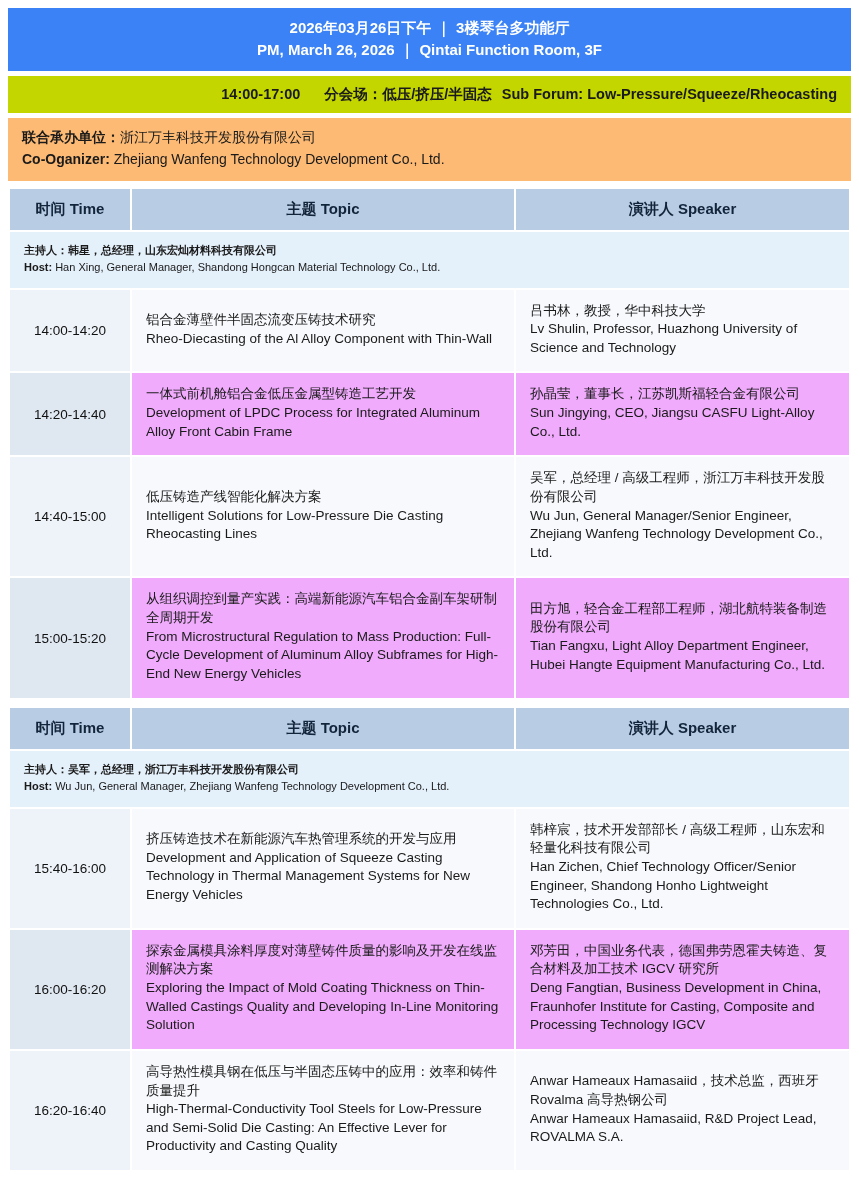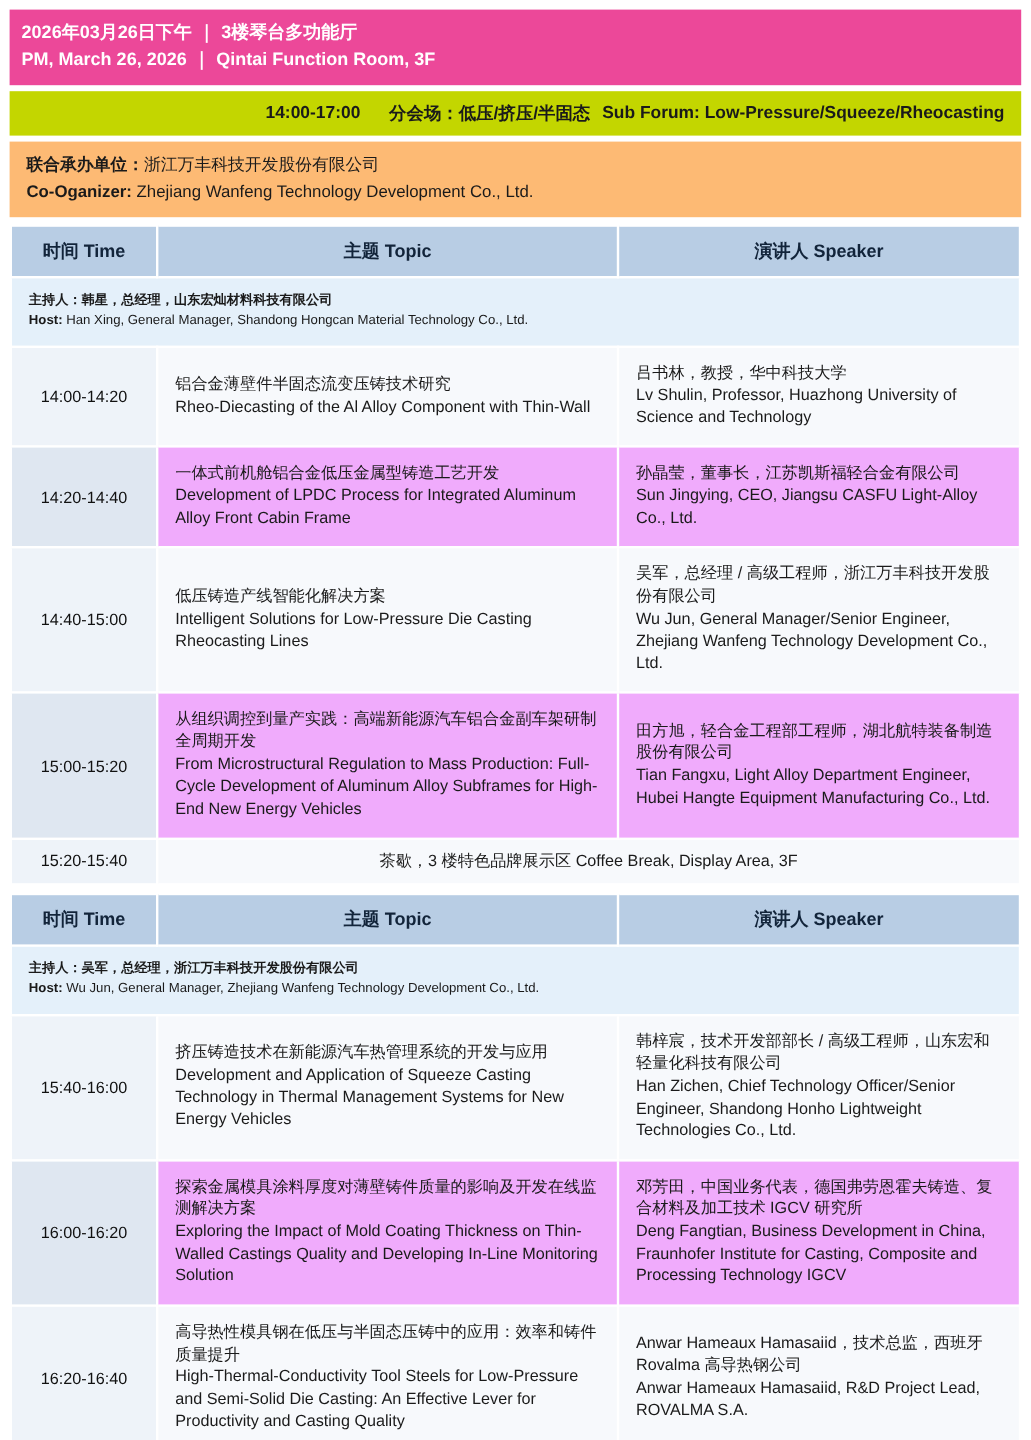--- a/index.html
+++ b/index.html
@@ -12,22 +12,23 @@
     font-family: "Liberation Sans", sans-serif;
     color: #1a1a1a;
   }
   .page {
     width: 859px;
     box-sizing: border-box;
     padding: 8px 8px 0 8px;
   }
   
   .banner {
-    background: #ec4899;
+    background: #3b82f6;
     color: #ffffff;
+    text-align: center;
     padding: 9px 10px 10px 10px;
     font-weight: bold;
     font-size: 15px;
     line-height: 1.45;
   }
   .banner .line1 { display: block; }
   .banner .line2 { display: block; }
   .sep { padding: 0 5px; font-weight: bold; }
 
   
@@ -208,24 +209,20 @@
         <td class="topic">
           <span class="cn-line">从组织调控到量产实践：高端新能源汽车铝合金副车架研制全周期开发</span>
           <span class="en-line">From Microstructural Regulation to Mass Production: Full-Cycle Development of Aluminum Alloy Subframes for High-End New Energy Vehicles</span>
         </td>
         <td class="speaker">
           <span class="cn-line">田方旭，轻合金工程部工程师，湖北航特装备制造股份有限公司</span>
           <span class="en-line">Tian Fangxu, Light Alloy Department Engineer, Hubei Hangte Equipment Manufacturing Co., Ltd.</span>
         </td>
       </tr>
 
-      <tr class="break">
-        <td class="time">15:20-15:40</td>
-        <td class="breaktext" colspan="2">茶歇，3 楼特色品牌展示区 Coffee Break, Display Area, 3F</td>
-      </tr>
     </tbody>
   </table>
 
   <table class="agenda">
     <thead>
       <tr>
         <th class="col-time">时间 Time</th>
         <th class="col-topic">主题 Topic</th>
         <th class="col-speaker">演讲人 Speaker</th>
       </tr>

